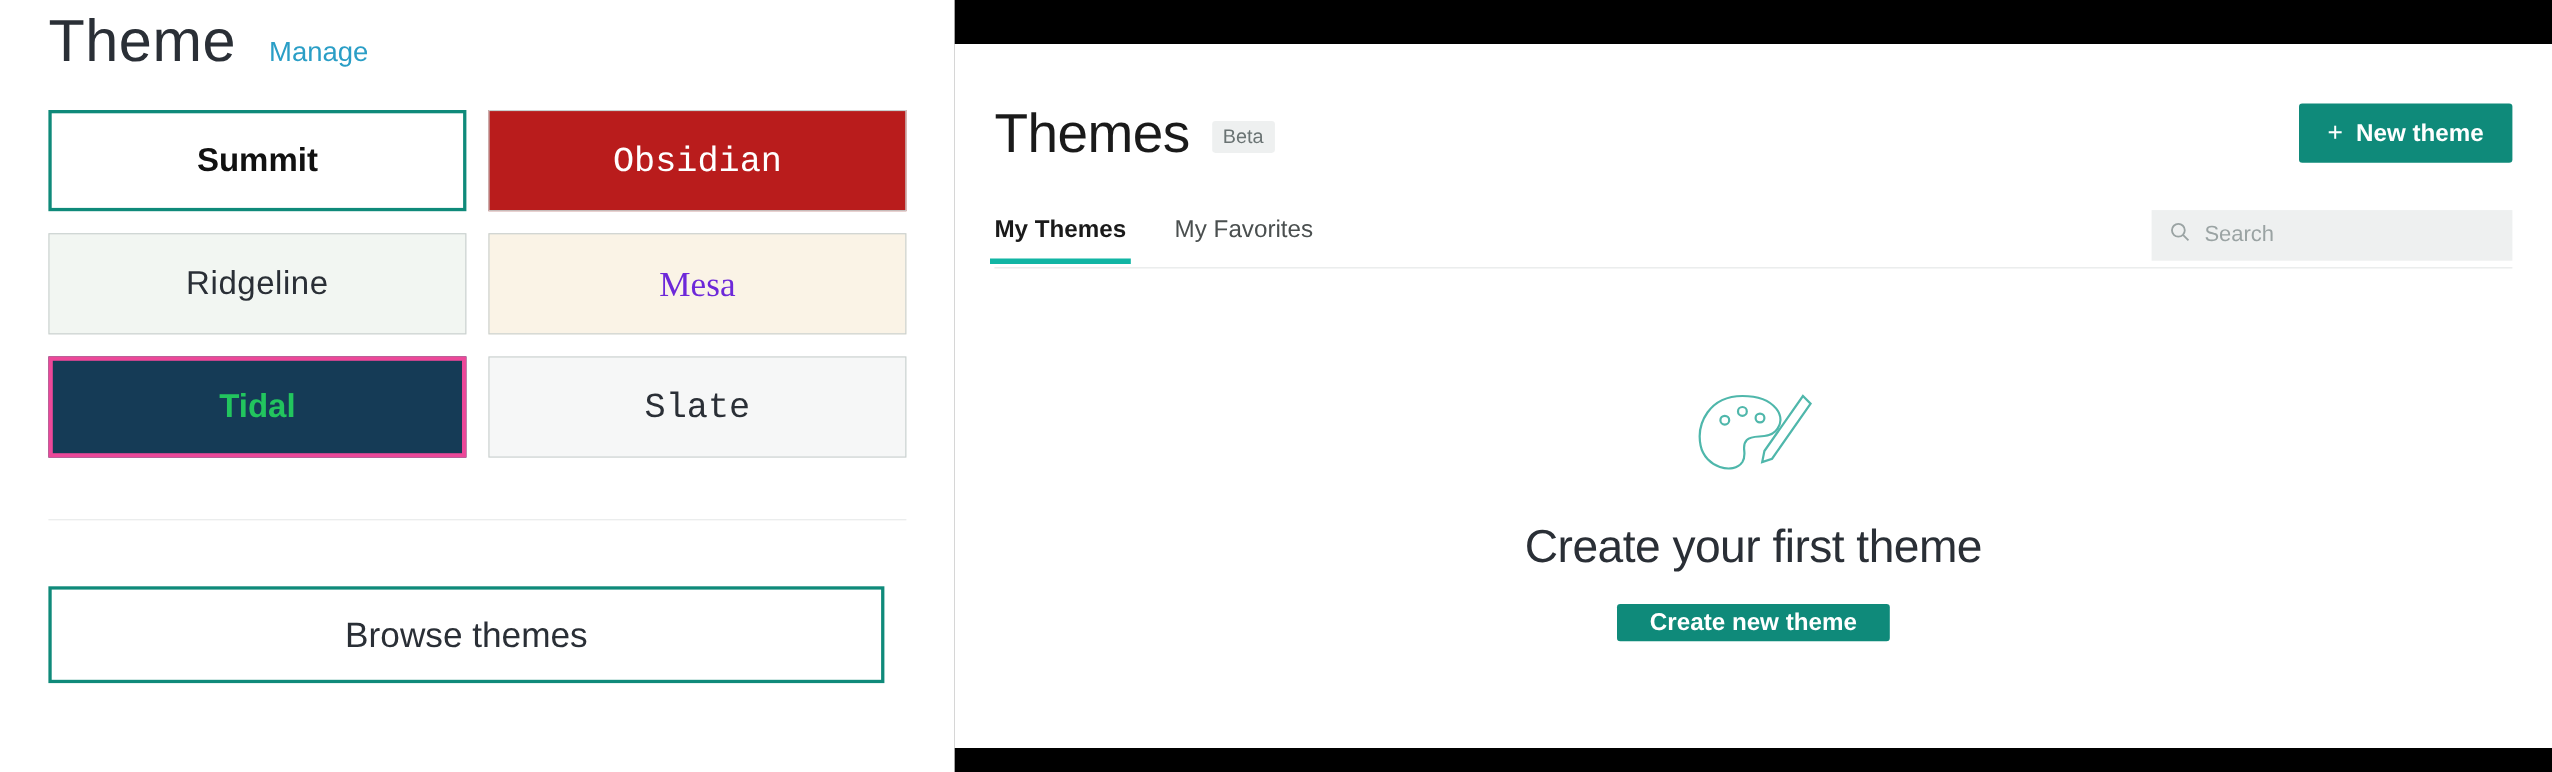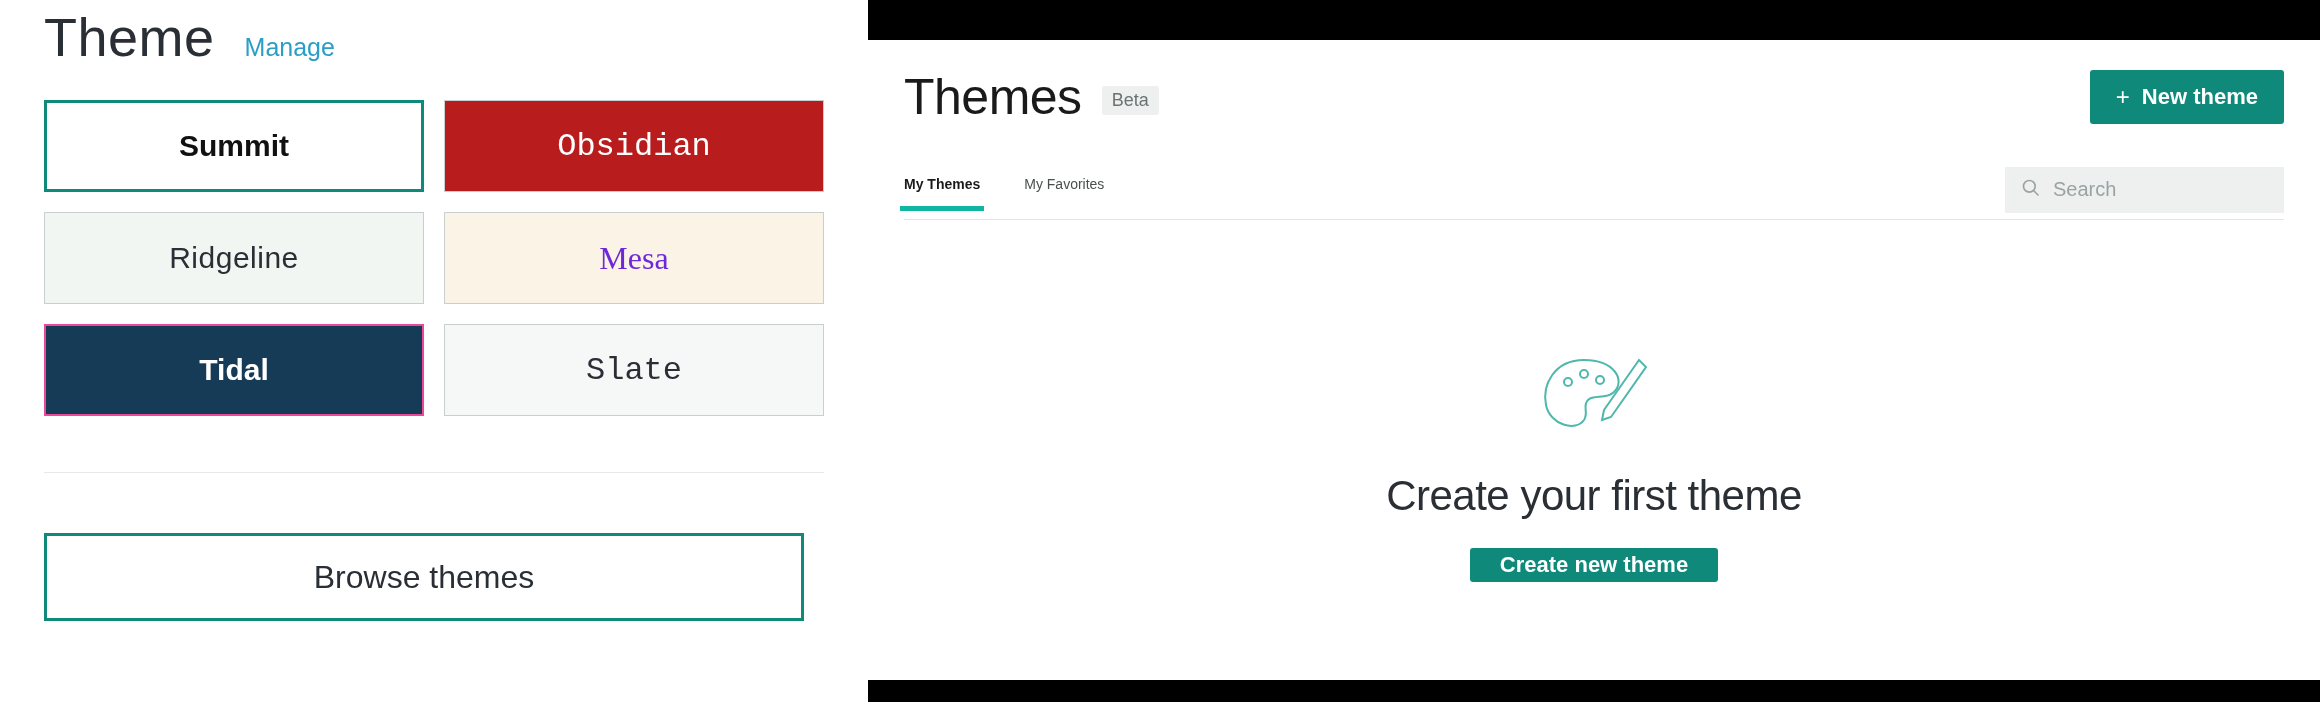--- a/index.html
+++ b/index.html
@@ -43,21 +43,21 @@
     justify-content: center;
     font-size: 30px;
     cursor: pointer;
     border: 1px solid #c8cfce;
     position: relative;
   }
   .tile-summit   { background:#ffffff; color:#111; font-weight:700; border:3px solid #0f8a7a; font-family: Arial, sans-serif; }
   .tile-obsidian { background:#b91c1c; color:#fff; font-family: Liberation Mono, monospace; font-size:32px; }
   .tile-ridgeline{ background:#f2f6f2; color:#2a2f36; font-family: Arial, sans-serif; letter-spacing:0.5px;}
   .tile-mesa     { background:#faf3e6; color:#6d28d9; font-family: Georgia, 'Times New Roman', serif; font-size:32px;}
-  .tile-tidal    { background:#153b56; color:#ffffff; font-weight:700; font-family: Arial, sans-serif; border:2px solid #ec4899;}
+  .tile-tidal    { background:#153b56; color:#22c55e; font-weight:700; font-family: Arial, sans-serif; border:4px solid #ec4899;}
   .tile-slate    { background:#f6f7f7; color:#2a2f36; font-family: Liberation Mono, monospace; font-size:32px;}
 
   .left-divider {
     margin-top: 56px;
     height: 1px;
     background: #e6e9e9;
   }
   .browse-btn {
     margin-top: 60px;
     width: 760px;
@@ -86,20 +86,21 @@
     background:#ffffff;
     position: relative;
     padding: 28px 36px 0 36px;
   }
   .right-botbar { height: 22px; background:#000; }
 
   .themes-header {
     display:flex;
     align-items:center;
     justify-content:space-between;
+    margin-top:24px;
   }
   .themes-title-wrap { display:flex; align-items:center; gap:20px;}
   .themes-title {
     font-size: 50px;
     font-weight: 400;
     color: #1a1a1a;
     letter-spacing:-0.5px;
   }
   .beta-badge {
     background:#eef0f0;
@@ -125,40 +126,40 @@
 
   .tabs-row {
     margin-top: 40px;
     display:flex;
     align-items:center;
     height:54px;
     border-bottom:1px solid #e3e6e6;
   }
   .tabs { display:flex; gap:44px; }
   .tab {
-    font-size:14px;
+    font-size:22px;
     color:#4a4f4f;
     padding-bottom:18px;
     cursor:pointer;
     position:relative;
   }
   .tab.active { font-weight:600; color:#1a1a1a; }
   .tab.active::after {
     content:"";
     position:absolute;
     left:-4px; right:-4px; bottom:-1px;
     height:5px;
     background:#11b5a4;
   }
   .search-wrap {
     margin-left:auto;
     display:flex;
     align-items:center;
     background:#eef0f0;
-    width:279px;
+    width:328px;
     height:46px;
     padding:0 16px;
     gap:12px;
     margin-bottom:6px;
   }
   .search-wrap svg { width:20px; height:20px; color:#9aa3a3; flex-shrink:0;}
   .search-input {
     border:none;
     background:transparent;
     font-size:20px;

